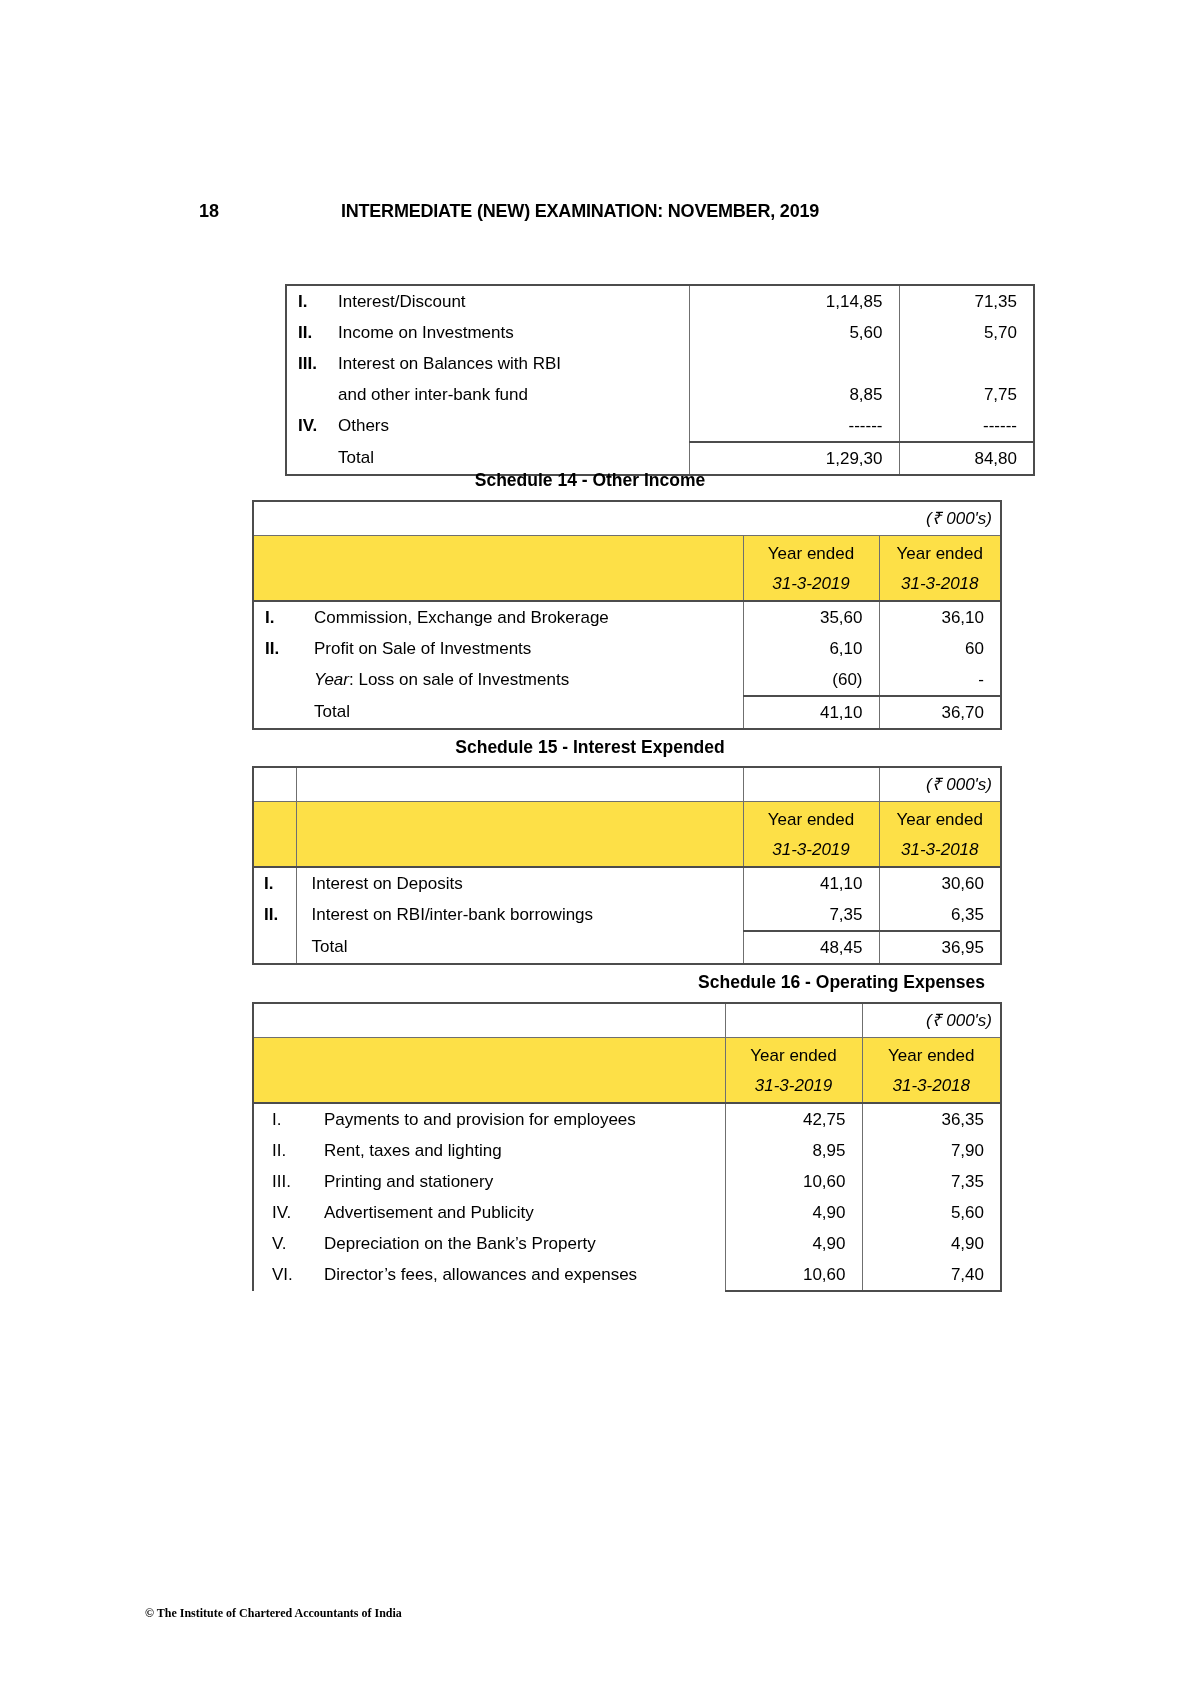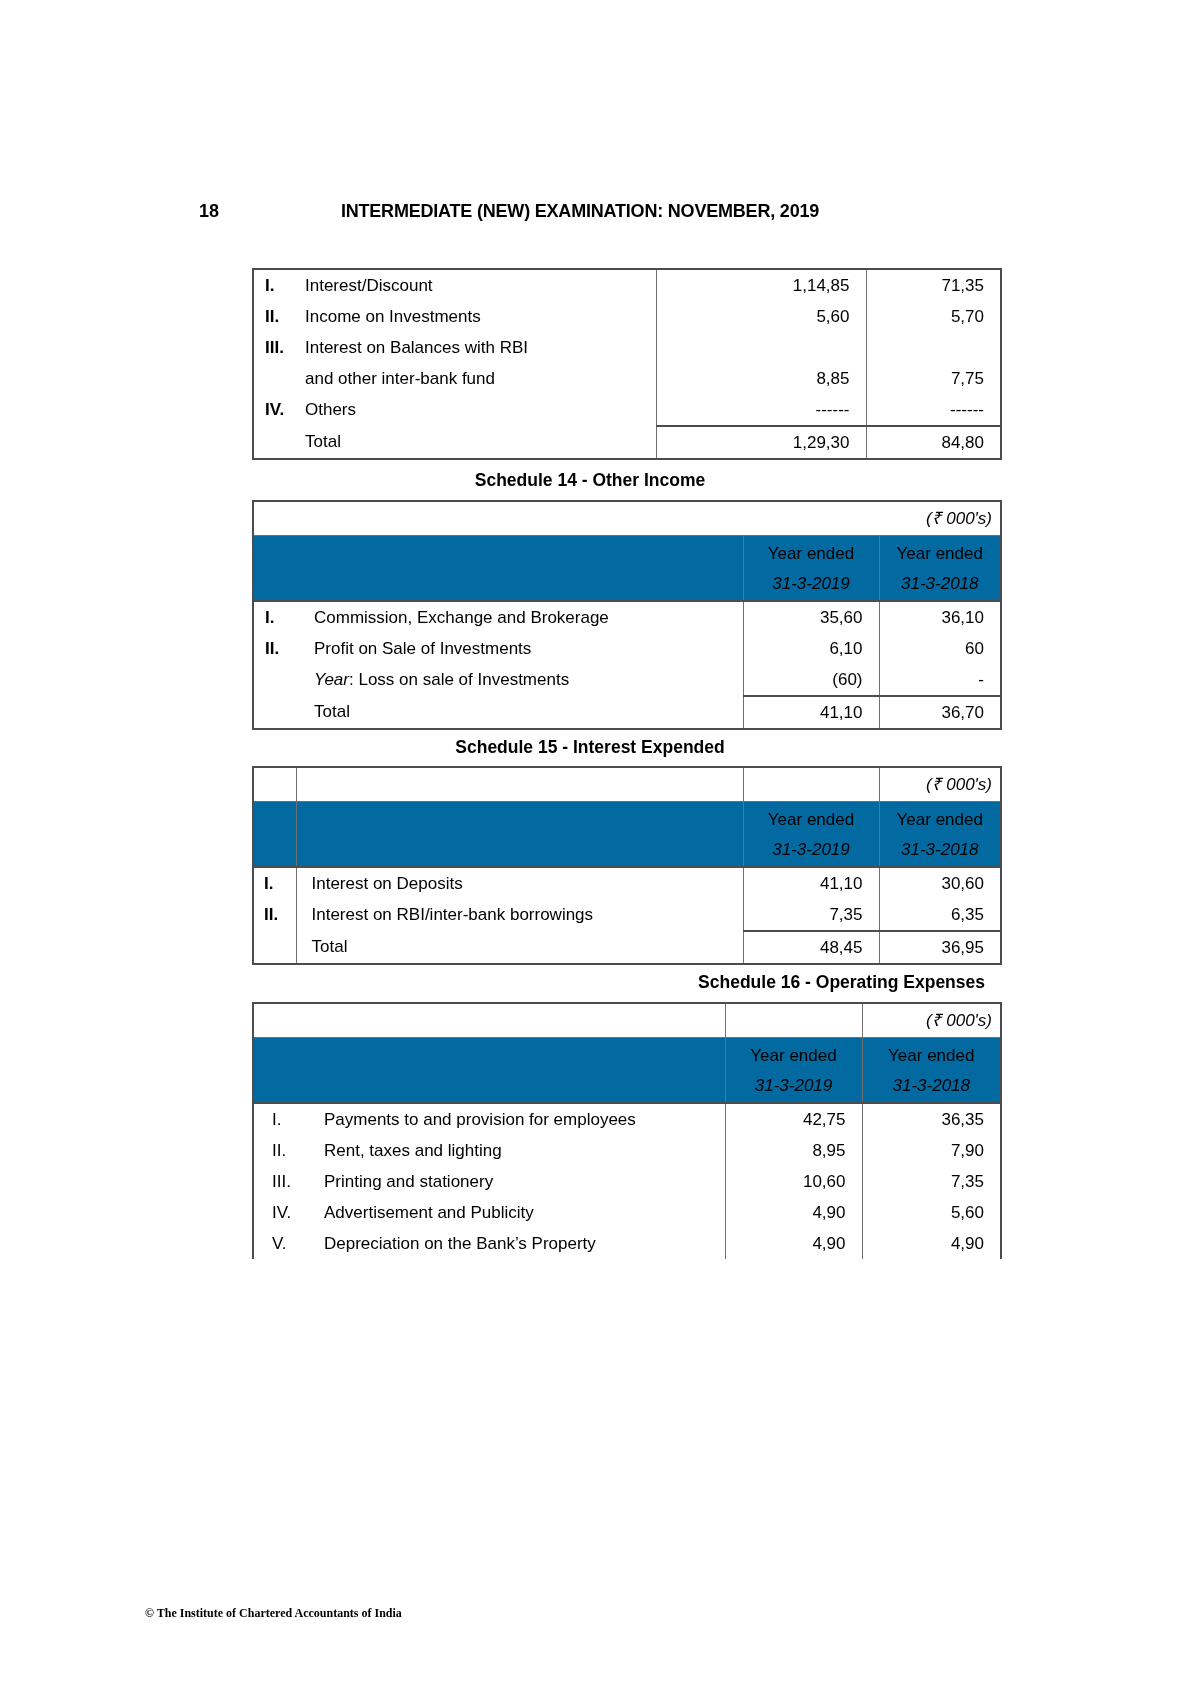--- a/index.html
+++ b/index.html
@@ -16,21 +16,21 @@
   
   table.tbl{
     position:absolute;left:252px;width:748px;border-collapse:collapse;table-layout:fixed;
     font-size:17px;border:2px solid #4c4c4c;
   }
   table.tbl-open{border-bottom:none;}
   .tbl td{padding:0;vertical-align:middle;height:31px;line-height:22px;overflow:hidden;white-space:nowrap;}
   .v{border-right:1px solid #6f6f6f;}
   .caprow td{height:33px;border-bottom:1px solid #6f6f6f;}
   .cap{font-style:italic;text-align:right;padding-right:8px !important;}
-  .hdrrow td{background:#0369a1;border-bottom:2px solid #4c4c4c;height:64px;}
+  .hdrrow td{background:#fde047;border-bottom:2px solid #4c4c4c;height:64px;}
   .hc{text-align:center;}
   .hc .l1{line-height:31px;}
   .hc .l2{line-height:29px;font-style:italic;}
   .num{text-align:right;padding-right:16px !important;}
   .tot-top{border-top:2px solid #4c4c4c;}
   .bot-line{border-bottom:2px solid #4c4c4c;}
   .rn{display:inline-block;box-sizing:border-box;font-weight:bold;}
   .rn.t1{width:51px;padding-left:11px;}
   .rn.s14{width:60px;padding-left:11px;}
   .rn.s16{width:70px;padding-left:18px;font-weight:normal;}
@@ -39,21 +39,21 @@
   .it{font-style:italic;}
   
   .footer{left:145px;top:1606px;font-family:"Liberation Serif", serif;font-weight:bold;font-size:12px;}
 </style>
 </head>
 <body>
 
 <div class="abs page-num">18</div>
 <div class="abs exam-title">INTERMEDIATE (NEW) EXAMINATION: NOVEMBER, 2019</div>
 
-<table class="tbl" style="top:268px;">
+<table class="tbl" style="top:284px;margin-left:33px;">
   <colgroup>
       <col style="width:403px">
       <col style="width:210px">
       <col style="width:135px">
     </colgroup>
   <tbody>
       <tr>
     <td class="v"><span class="rn t1">I.</span><span>Interest/Discount</span></td>
     <td class="v num">1,14,85</td>
     <td class="num">71,35</td>
@@ -221,16 +221,21 @@
   <tr>
     <td class="v"><span class="rn s16">IV.</span><span>Advertisement and Publicity</span></td>
     <td class="v num">4,90</td>
     <td class="num">5,60</td>
   </tr>
   <tr>
     <td class="v"><span class="rn s16">V.</span><span>Depreciation on the Bank’s Property</span></td>
     <td class="v num">4,90</td>
     <td class="num">4,90</td>
   </tr>
+  <tr>
+    <td class="v"><span class="rn s16">VI.</span><span>Director’s fees, allowances and expenses</span></td>
+    <td class="v num bot-line">10,60</td>
+    <td class="num bot-line">7,40</td>
+  </tr>
 </tbody>
   </table>
 
 <div class="abs footer">© The Institute of Chartered Accountants of India</div>
 
 </body></html>

